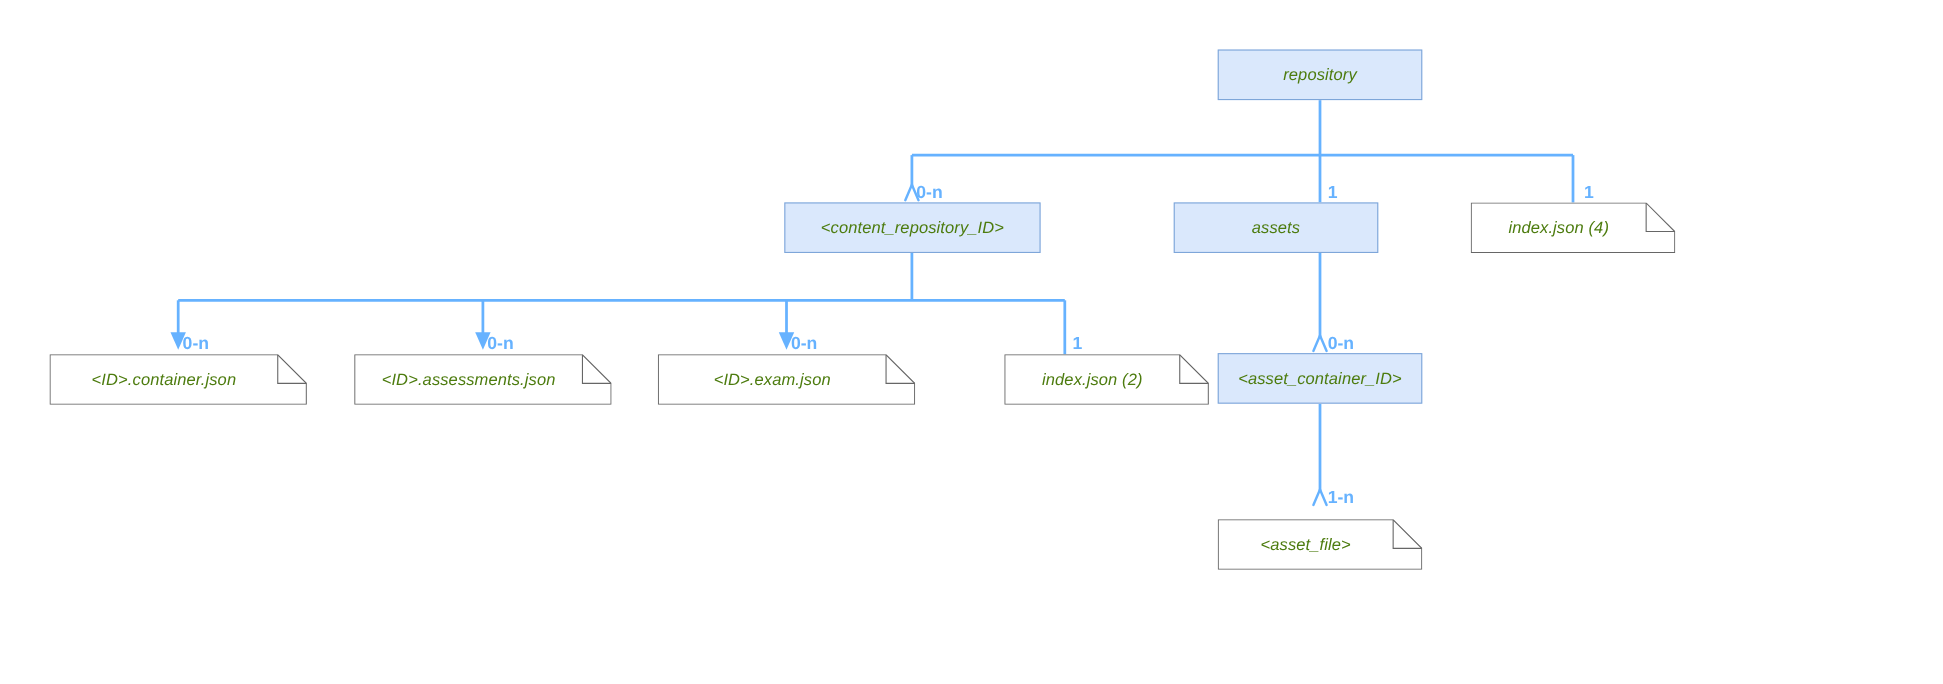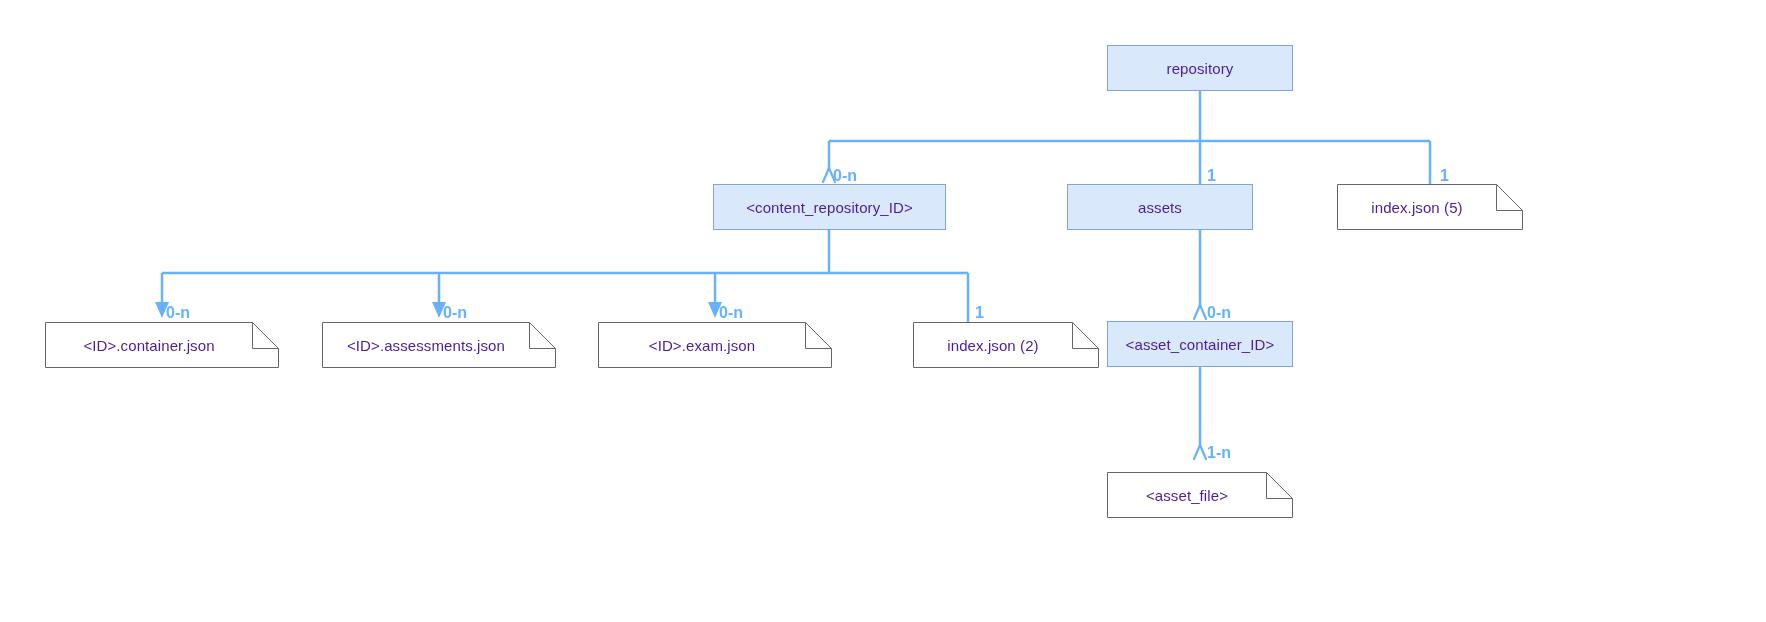--- a/index.html
+++ b/index.html
@@ -24,24 +24,25 @@
     width: 1766px;
     height: 622px;
   }
   .node {
     position: absolute;
     box-sizing: border-box;
     display: flex;
     align-items: center;
     justify-content: center;
     font-size: 15px;
-    color: #4c1d95;
+    color: #4d7c0f;
     letter-spacing: 0.1px;
     white-space: nowrap;
     user-select: none;
+    font-style: italic;
   }
   .node-process {
     background: #dae8fc;
     border: 1px solid #7ea6d9;
   }
   .node-doc {
     background: transparent;
     border: none;
   }
   .node-doc .doc-shape {
@@ -115,21 +116,21 @@
         <span>&lt;content_repository_ID&gt;</span>
       </div>
       <div class="node node-process" style="left: 1067px; top: 184px; width: 186px; height: 46px; background: rgb(218, 232, 252); border-color: rgb(126, 166, 217);">
         <span>assets</span>
       </div>
       <div class="node node-doc" style="left: 1337px; top: 184px; width: 186px; height: 46px;">
         <svg class="doc-shape" viewBox="0 0 186 46">
           <path d="M0.5,0.5 L159.5,0.5 L185.5,26.5 L185.5,45.5 L0.5,45.5 Z" fill="#ffffff" stroke="#666666" stroke-width="1"></path>
           <path d="M159.5,0.5 L159.5,26.5 L185.5,26.5" fill="none" stroke="#666666" stroke-width="1"></path>
         </svg>
-        <span class="doc-label">index.json (5)</span>
+        <span class="doc-label">index.json (4)</span>
       </div>
       <div class="node node-doc" style="left: 45px; top: 322px; width: 234px; height: 46px;">
         <svg class="doc-shape" viewBox="0 0 234 46">
           <path d="M0.5,0.5 L207.5,0.5 L233.5,26.5 L233.5,45.5 L0.5,45.5 Z" fill="#ffffff" stroke="#666666" stroke-width="1"></path>
           <path d="M207.5,0.5 L207.5,26.5 L233.5,26.5" fill="none" stroke="#666666" stroke-width="1"></path>
         </svg>
         <span class="doc-label">&lt;ID&gt;.container.json</span>
       </div>
       <div class="node node-doc" style="left: 322px; top: 322px; width: 234px; height: 46px;">
         <svg class="doc-shape" viewBox="0 0 234 46">

